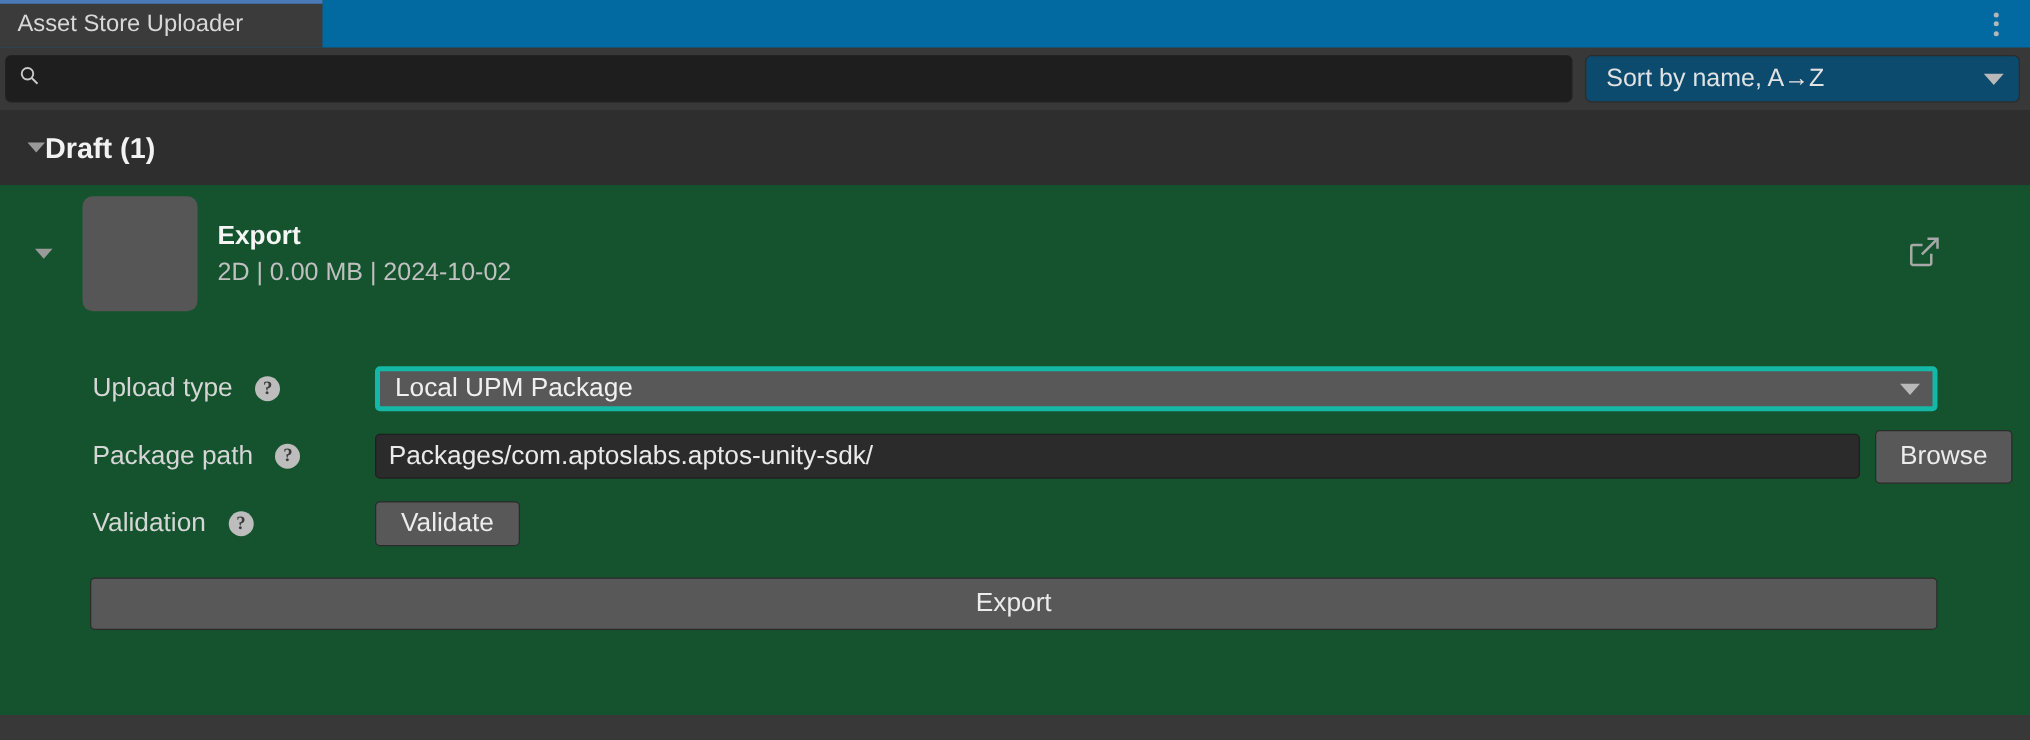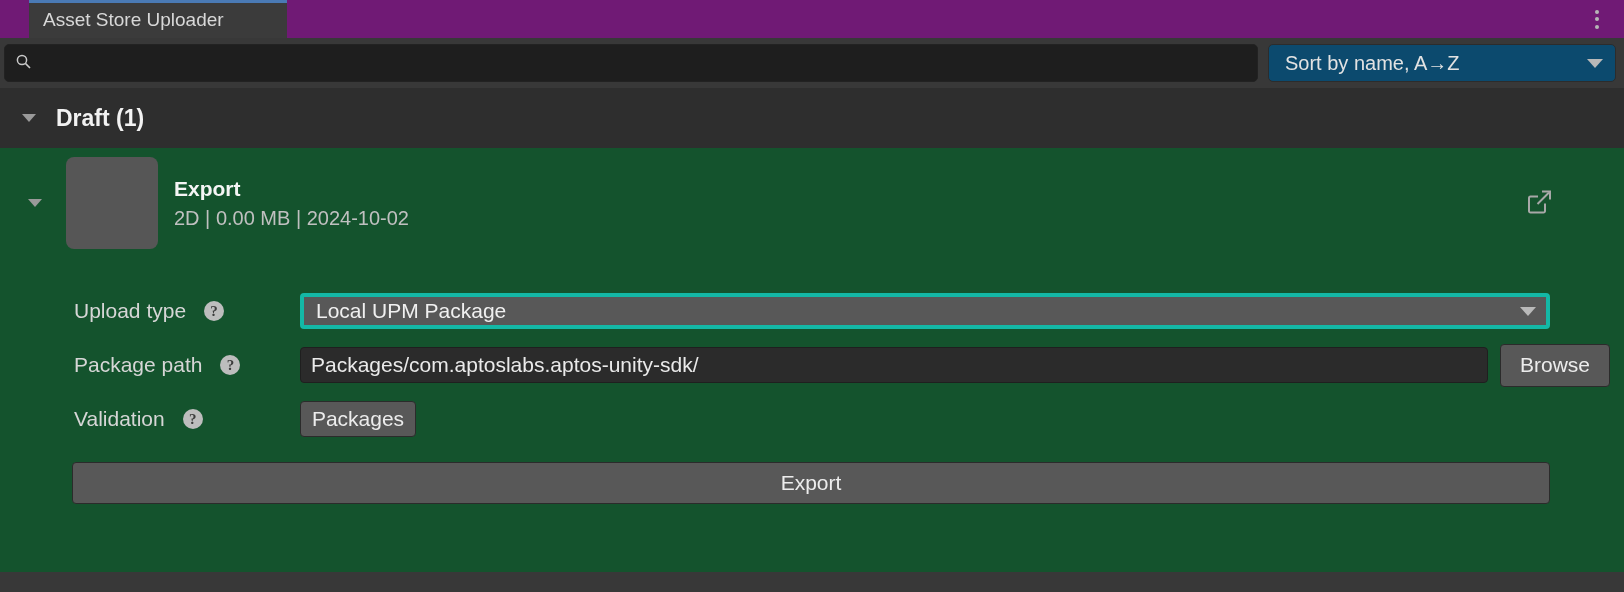--- a/index.html
+++ b/index.html
@@ -8,21 +8,21 @@
     font-family: "Liberation Sans", sans-serif;
     background: #383838;
     color: #d2d2d2;
     overflow: hidden;
     -webkit-font-smoothing: antialiased;
   }
 
   
   .titlebar {
     position: relative; height: 38px; width: 100%;
-    background: #701a75; display: flex; align-items: stretch; padding-left: 29px;
+    background: #0369a1; display: flex; align-items: stretch;
   }
   .tab {
     position: relative; display: flex; align-items: center;
     padding: 0 16px 0 14px; min-width: 258px;
     background: #3b3b3b; color: #d8d8d8; font-size: 19px;
     border-top: 3px solid #4a7ab5;
   }
   .tab-label { line-height: 1; padding-bottom: 2px; }
   .kebab {
     position: absolute; right: 14px; top: 0; bottom: 0;
@@ -58,21 +58,21 @@
     border-right: 8px solid transparent; border-top: 9px solid #b9b9b9;
   }
   .tri-down.sm {
     border-left-width: 7px; border-right-width: 7px; border-top-width: 8px;
     border-top-color: #9a9a9a;
   }
 
   
   .section-header {
     height: 60px; background: #2e2e2e; width: 100%;
-    display: flex; align-items: center; padding-left: 22px; gap: 20px;
+    display: flex; align-items: center; padding-left: 22px; 
   }
   .section-title { font-size: 23px; font-weight: bold; color: #f2f2f2; }
 
   
   .pkg-body { background: #14532d; width: 100%; height: 424px; position: relative; }
   .pkg-row { display: flex; align-items: center; height: 110px; padding-left: 28px; position: relative; }
   .thumb {
     width: 92px; height: 92px; background: #565656;
     border-radius: 8px; margin-left: 24px; flex: none;
   }
@@ -192,21 +192,21 @@
         <input type="text" value="Packages/com.aptoslabs.aptos-unity-sdk/" style="">
       </div>
       <button class="btn btn-browse">Browse</button>
     </div>
 
     <div class="frow">
       <div class="flabel">
         <span>Validation</span>
         <span class="help">?</span>
       </div>
-      <button class="btn btn-validate">Packages</button>
+      <button class="btn btn-validate">Validate</button>
     </div>
 
     <div class="actions">
       <button class="btn btn-action">Export</button>
     </div>
 
   </div>
 </div>
 
 </body></html>

